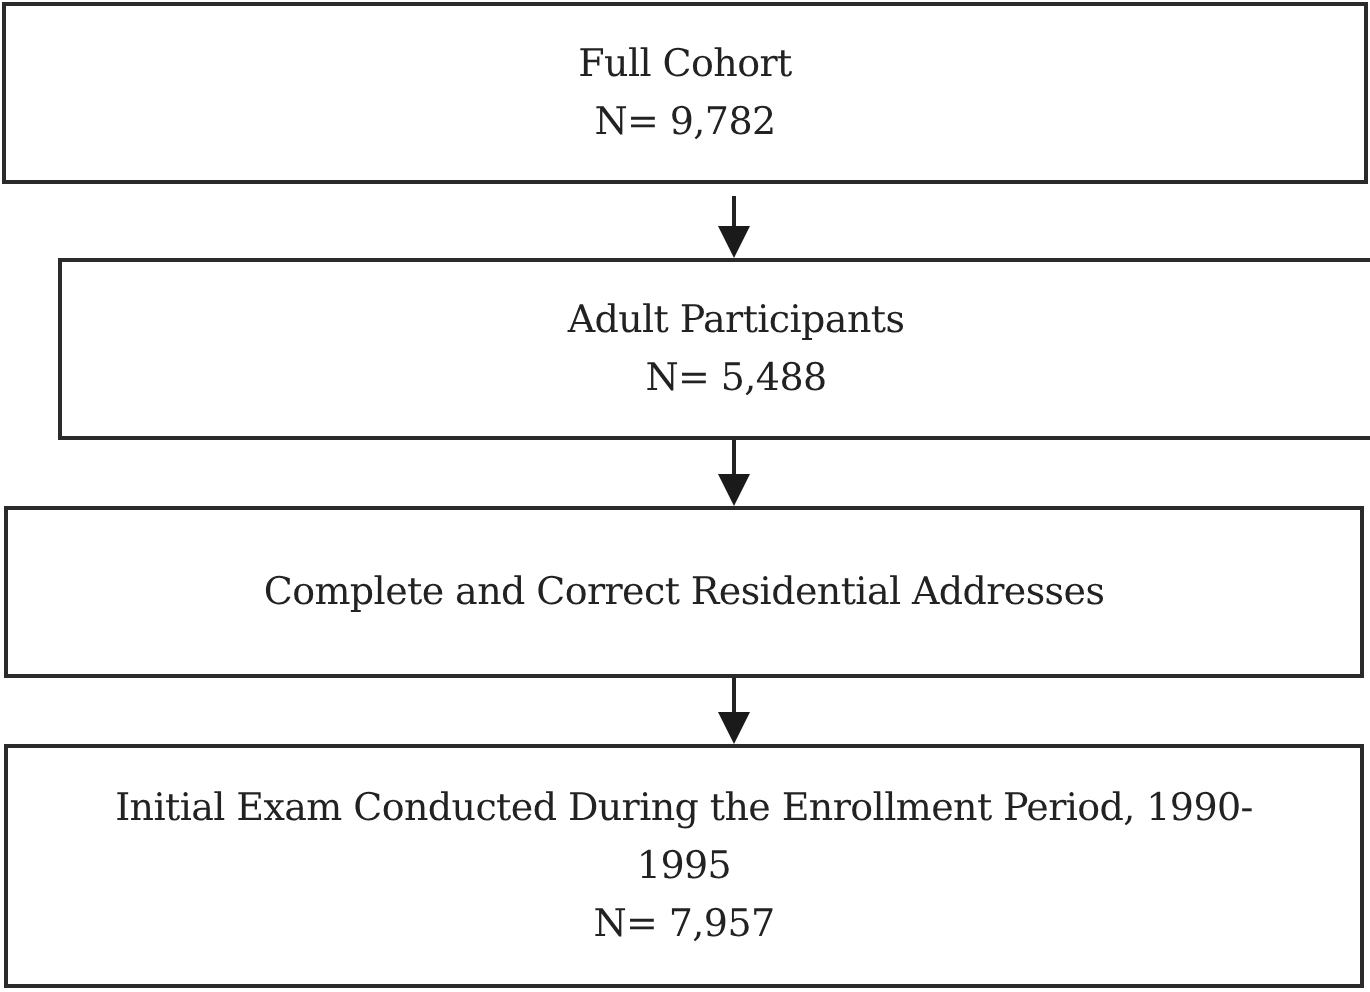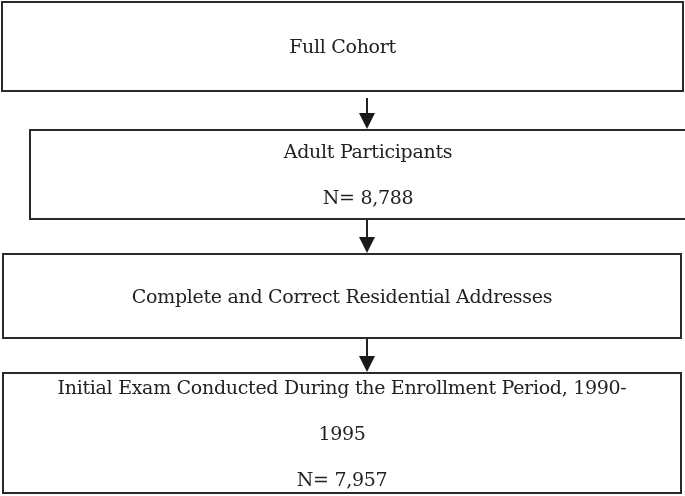--- a/index.html
+++ b/index.html
@@ -1,47 +1,48 @@
 <!DOCTYPE html>
 <html><head>
   <meta charset="utf-8">
   <style>
     html, body { margin: 0; padding: 0; background: #ffffff; }
     body { width: 685px; height: 496px; position: relative; overflow: hidden;
            font-family: "DejaVu Serif", "Liberation Serif", serif; color: #222; }
     .box { position: absolute; box-sizing: border-box; border: 2px solid #2a2a2a;
            background: #fff; display: flex; flex-direction: column;
            align-items: center; justify-content: center; text-align: center;
-           font-size: 19px; line-height: 29px; letter-spacing: -0.3px; gap: 17px; }
+           font-size: 19px; line-height: 29px; letter-spacing: -0.3px; }
     .box span { display: block; }
     #b1 { left: 1px; top: 1px; width: 683px; height: 91px; }
     #b2 { left: 5px; top: 129px; width: 678px; height: 91px; margin-left: 24px; }
     #b3 { left: 2px; top: 253px; width: 680px; height: 86px; align-items: center; }
     #b4 { left: 2px; top: 372px; width: 680px; height: 122px; padding: 0 20px; }
     .arrow { position: absolute; left: 359px; width: 16px; }
     .arrow .shaft { position: absolute; left: 7px; top: 0; width: 2px; background: #222; }
     .arrow .head { position: absolute; left: 0; width: 0; height: 0;
                    border-left: 8px solid transparent; border-right: 8px solid transparent;
                    border-top: 16px solid #1a1a1a; }
   </style>
 </head>
 <body>
 
 <div class="box" id="b1">
   <span>Full Cohort</span>
+  <span>N= 9,782</span>
 </div>
 
 <div class="arrow" style="top:98px;height:31px;">
   <div class="shaft" style="height:16px;"></div>
   <div class="head" style="top:15px;"></div>
 </div>
 
 <div class="box" id="b2">
   <span>Adult Participants</span>
-  <span>N= 8,788</span>
+  <span>N= 5,488</span>
 </div>
 
 <div class="arrow" style="top:220px;height:33px;">
   <div class="shaft" style="height:18px;"></div>
   <div class="head" style="top:17px;"></div>
 </div>
 
 <div class="box" id="b3">
   <span>Complete and Correct Residential Addresses</span>
 </div>

